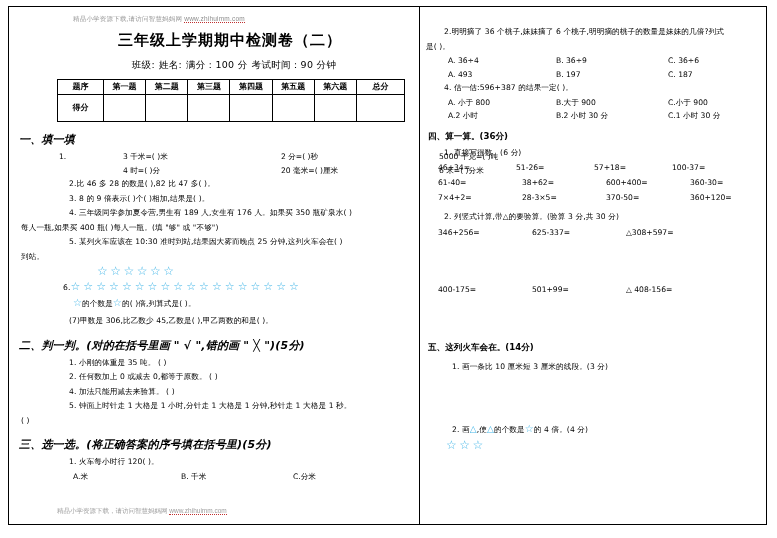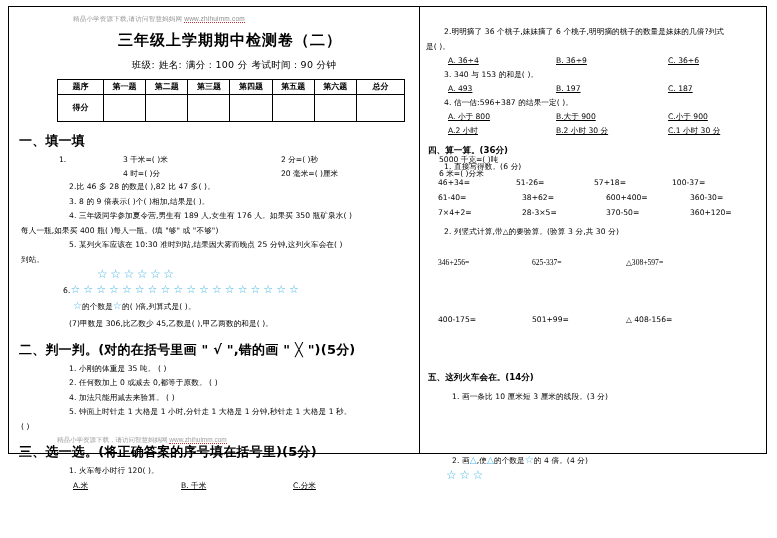--- a/index.html
+++ b/index.html
@@ -13,21 +13,21 @@
     font-family: "Liberation Sans", "DejaVu Sans", sans-serif;
     color: #000000;
     overflow: hidden;
     position: relative;
   }
   .page {
     position: absolute;
     left: 8px;
     top: 6px;
     width: 759px;
-    height: 448px;
+    height: 519px;
     border: 1px solid #000;
     box-sizing: border-box;
   }
   .cols {
     position: absolute;
     left: 0; top: 0; right: 0; bottom: 0;
     display: flex;
   }
   .col-left {
     width: 410px;
@@ -88,25 +88,26 @@
     padding: 0;
     height: 14px;
     line-height: 14px;
   }
   table.score tr.empty td { height: 26px; }
   table.score td.c0 { width: 46px; }
   table.score td.cn { width: 42px; }
   table.score td.ct { width: 48px; }
   
   .sec-head {
-    font-size: 13px;
+    font-size: 11px;
     font-weight: bold;
     margin: 10px 0 3px -40px;
     font-family: "DejaVu Sans", sans-serif;
     letter-spacing: .2px;
+    font-style: italic;
   }
   .sec-head-r {
     font-size: 8.6px;
     font-weight: bold;
     margin: 8px 0 3px -6px;
     font-family: "DejaVu Sans", sans-serif;
   }
   .q {
     font-size: 7.6px;
     line-height: 13.5px;
@@ -126,21 +127,21 @@
   .fill-row .num { width: 16px; flex: none; }
   .fill-row .cell { flex: none; margin-left: 48px; }
   .w110 { width: 110px; }
   .opts {
     display: flex;
     font-size: 7.6px;
     line-height: 13.5px;
     padding-left: 14px;
     font-family: "DejaVu Sans", sans-serif;
   }
-  .opts .o { flex: none; text-decoration: underline; }
+  .opts .o { flex: none; }
   .oa { width: 108px; }
   .ob { width: 112px; }
   
   .stars {
     color: #49b8e8;
     font-size: 12px;
     line-height: 15px;
     letter-spacing: 2.5px;
     white-space: nowrap;
     font-family: "DejaVu Sans", sans-serif;
@@ -286,21 +287,20 @@
     <div class="col-right">
 
       <div class="q ind">2.明明摘了 36 个桃子,妹妹摘了 6 个桃子,明明摘的桃子的数量是妹妹的几倍?列式</div>
       <div class="q" style="margin-left:-8px;">是(      )。</div>
       <div class="opts">
         <span class="o oa">A. 36÷4</span>
         <span class="o ob">B. 36÷9</span>
         <span class="o">C. 36÷6</span>
       </div>
 
-      <div class="q ind">3. 340 与 153 的和是(      )。</div>
       <div class="opts">
         <span class="o oa">A. 493</span>
         <span class="o ob">B. 197</span>
         <span class="o">C. 187</span>
       </div>
 
       <div class="q ind">4. 估一估:596+387 的结果一定(        )。</div>
       <div class="opts">
         <span class="o oa">A. 小于 800</span>
         <span class="o ob">B.大于 900</span>
@@ -330,21 +330,21 @@
       </div>
       <div class="calc-row">
         <span class="c">7×4+2=</span>
         <span class="c i2">28-3×5=</span>
         <span class="c i2">370-50=</span>
         <span class="c i2">360+120=</span>
       </div>
 
       <div class="q ind" style="margin-top:5px;">2. 列竖式计算,带△的要验算。(验算 3 分,共 30 分)</div>
 
-      <div class="vert-row" style="margin-top:20px;font-family:Liberation Serif, serif;">
+      <div class="vert-row" style="margin-top:4px;">
         <span class="v">346+256=</span>
         <span class="v">625-337=</span>
         <span class="v">△308+597=</span>
       </div>
       <div class="spacer-lg"></div>
       <div class="vert-row">
         <span class="v">400-175=</span>
         <span class="v">501+99=</span>
         <span class="v">△  408-156=</span>
       </div>

